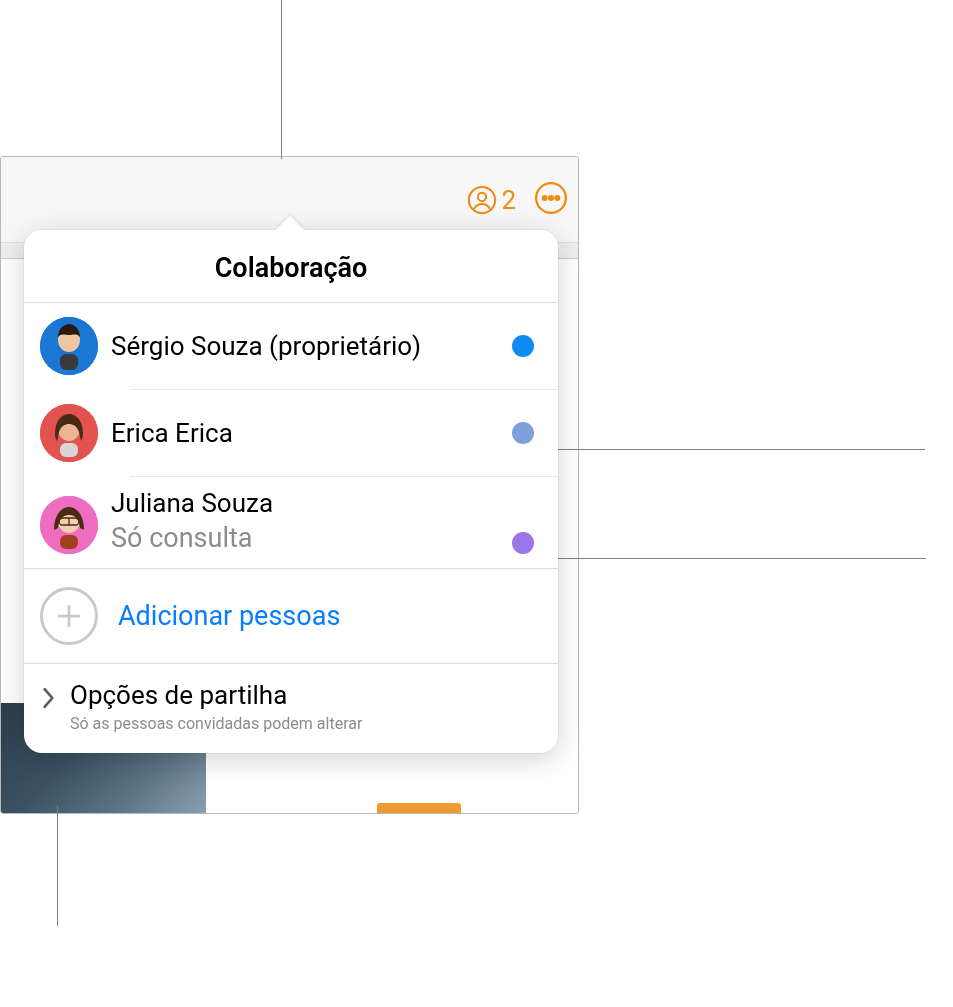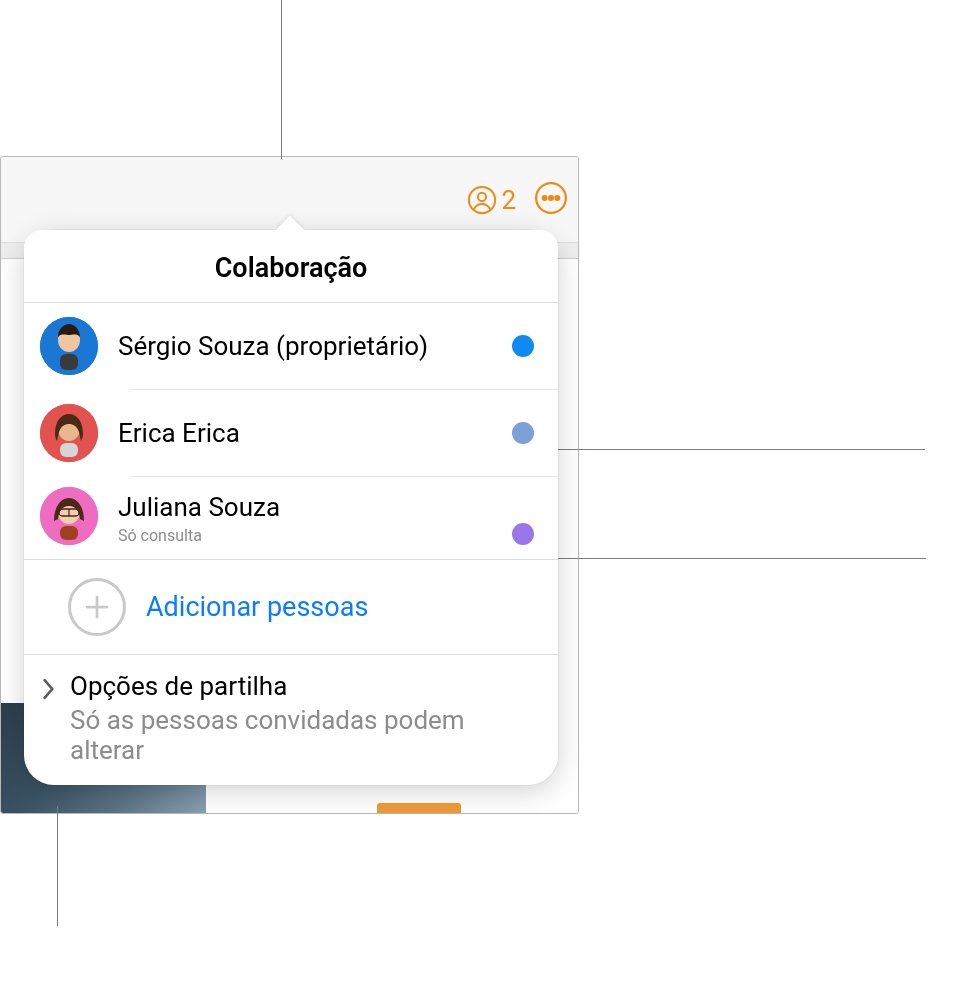--- a/index.html
+++ b/index.html
@@ -6,41 +6,41 @@
     body { width: 953px; height: 1007px; font-family: -apple-system, BlinkMacSystemFont, "Segoe UI", Roboto, sans-serif; background: #fff; position: relative; }
     .canvas { position: absolute; left: 0; top: 156px; width: 579px; height: 658px; background: #fafafa; border: 1px solid #b8b8b8; border-radius: 3px; overflow: hidden; }
     .toolbar { height: 86px; background: #f7f7f7; border-bottom: 1px solid #ddd; display: flex; justify-content: flex-end; align-items: center; padding: 0 10px; gap: 18px; }
     .ruler { height: 16px; background: #eee; border-bottom: 1px solid #ccc; }
     .people-btn { display: flex; align-items: center; gap: 4px; color: #ef8a13; font-size: 26px; line-height: 1; }
     .people-btn svg { width: 30px; height: 30px; }
     .more-btn svg { width: 34px; height: 34px; }
     .doc-body { position: relative; height: calc(100% - 102px); background: #fff; }
     .doc-left-img { position: absolute; left: 0; bottom: 0; width: 205px; height: 110px; background: linear-gradient(135deg,#2c3d4a 0%,#3a5264 40%,#5a7385 70%,#89a0b2 100%); border-top-right-radius: 6px; }
     .doc-badge { position: absolute; left: 376px; bottom: -2px; width: 84px; height: 12px; background: #f09a34; border-radius: 3px 3px 0 0; }
-    .popover { position: absolute; left: 24px; top: 230px; width: 534px; background: #fff; border-radius: 30px; box-shadow: 0 6px 28px rgba(0,0,0,.18), 0 0 0 1px rgba(0,0,0,.04); overflow: visible; }
+    .popover { position: absolute; left: 24px; top: 230px; width: 534px; background: #fff; border-radius: 18px; box-shadow: 0 6px 28px rgba(0,0,0,.18), 0 0 0 1px rgba(0,0,0,.04); overflow: visible; }
     .popover::before { content:""; position:absolute; top:-10px; left:256px; width:20px; height:20px; background:#fff; transform:rotate(45deg); box-shadow:-2px -2px 3px rgba(0,0,0,.06); }
     .pop-title { font-size: 27px; font-weight: 600; text-align: center; padding: 22px 0 18px; color:#000; position:relative; z-index:1; background:#fff; border-radius:18px 18px 0 0;}
     .sep { height: 1px; background: #dcdcdc; }
-    .row { display: flex; align-items: center; padding: 14px 24px 14px 16px; gap: 20px; }
+    .row { display: flex; align-items: center; padding: 14px 24px 14px 16px; gap: 13px; }
     .row-inner-sep { margin-left: 106px; height:1px; background:#e6e6e6; }
     .avatar { width: 58px; height: 58px; border-radius: 50%; flex-shrink: 0; display:flex; align-items:center; justify-content:center; }
     .avatar svg { width: 100%; height: 100%; }
     .row-text { flex: 1; min-width: 0; }
     .name { font-size: 26px; color: #000; line-height: 1.25; }
-    .sub { font-size: 16px; color: #8c8c8c; line-height: 1.2; margin-top: 2px; }
+    .sub { font-size: 27px; color: #8c8c8c; line-height: 1.2; margin-top: 2px; }
     .dot { width: 22px; height: 22px; border-radius: 50%; flex-shrink: 0; }
-    .add-row { display:flex; align-items:center; gap:20px; padding: 18px 24px 18px 16px; margin-left: 28px; }
+    .add-row { display:flex; align-items:center; gap:20px; padding: 18px 24px 18px 16px; }
     .add-icon { width: 58px; height: 58px; border-radius: 50%; border: 3px solid #c9c9c9; display:flex; align-items:center; justify-content:center; color:#c9c9c9; }
     .add-icon svg { width: 30px; height: 30px; }
     .add-label { font-size: 27px; color: #0a7cff; }
     .share-row { display:flex; align-items:flex-start; gap: 10px; padding: 16px 18px 20px 14px; }
     .chevron { width: 22px; height: 30px; display:flex; align-items:center; justify-content:center; color:#5b5b5b; flex-shrink:0; margin-top:3px;}
     .chevron svg { width: 14px; height: 22px; }
     .share-text .title { font-size: 26px; color:#000; }
-    .share-text .desc { font-size: 26px; color:#8c8c8c; margin-top:4px; }
+    .share-text .desc { font-size: 16px; color:#8c8c8c; margin-top:4px; }
     .callout-line { position:absolute; background:#7e7e7e; height:1px; }
     .callout-v { position:absolute; background:#7e7e7e; width:1px; } 
   </style>
 </head>
 <body>
 
 <div class="canvas">
   <div class="toolbar">
     <div class="people-btn">
       <svg viewBox="0 0 24 24" fill="none" stroke="#ef8a13" stroke-width="1.6">

